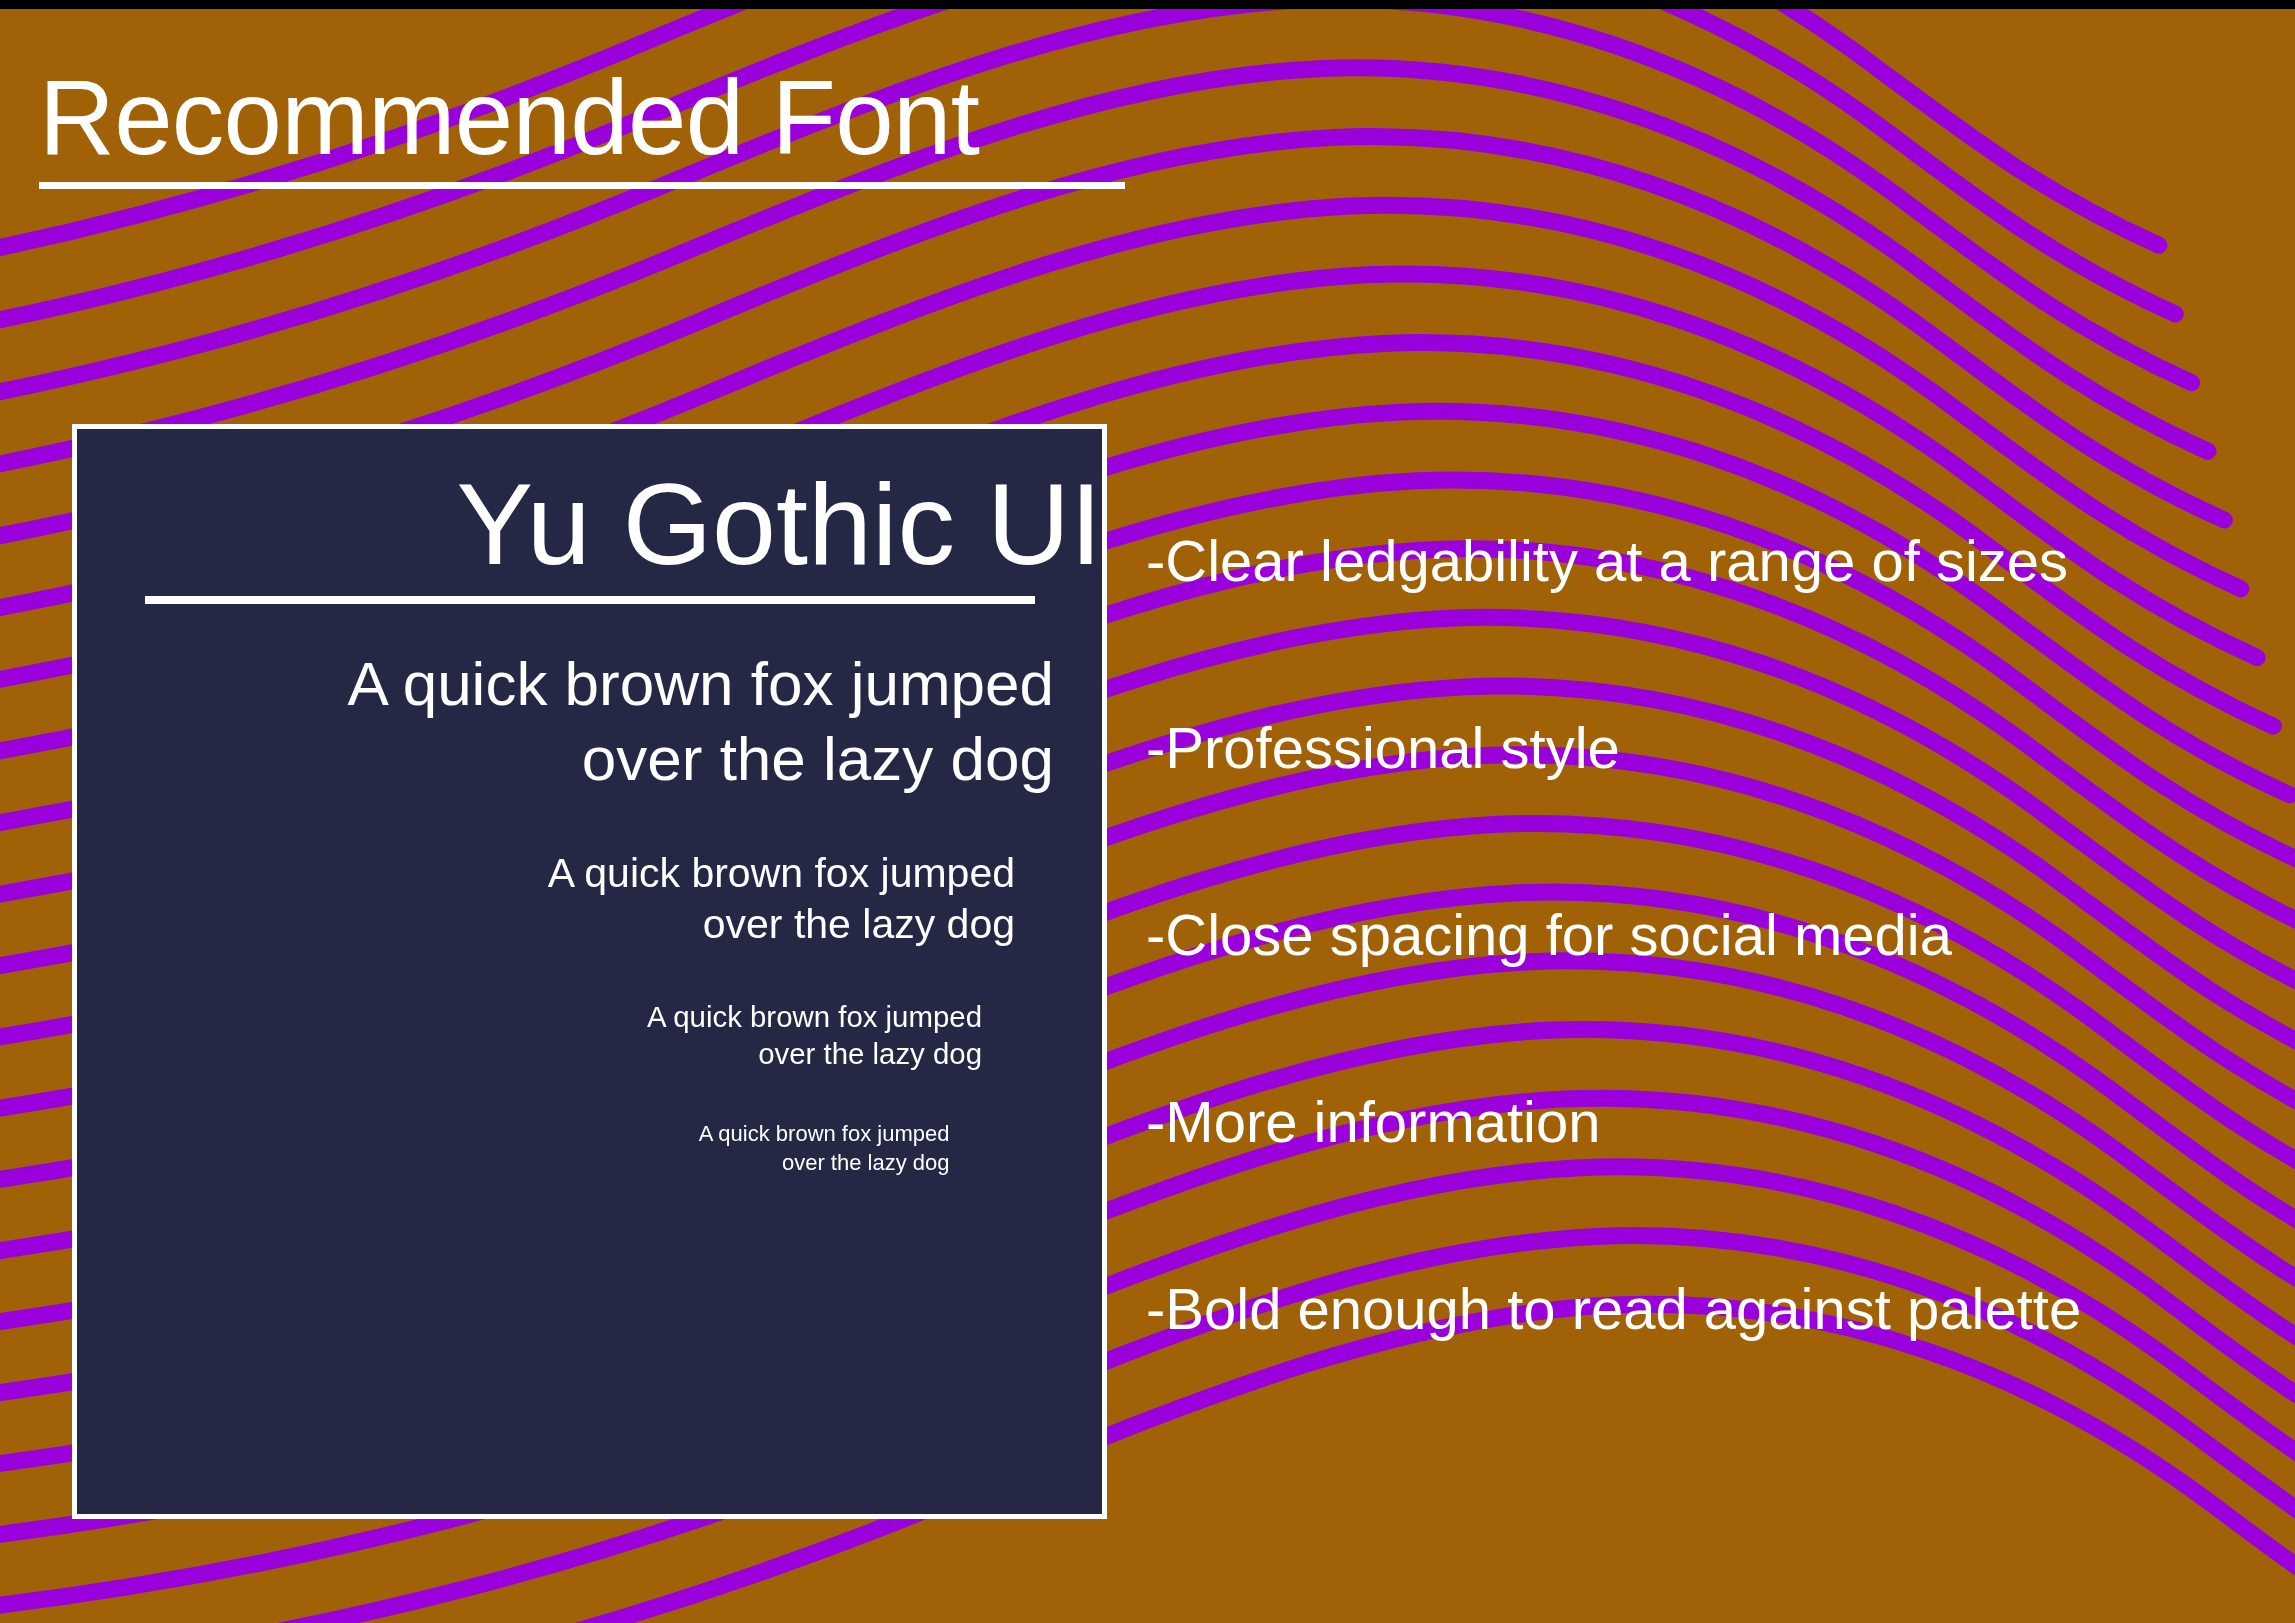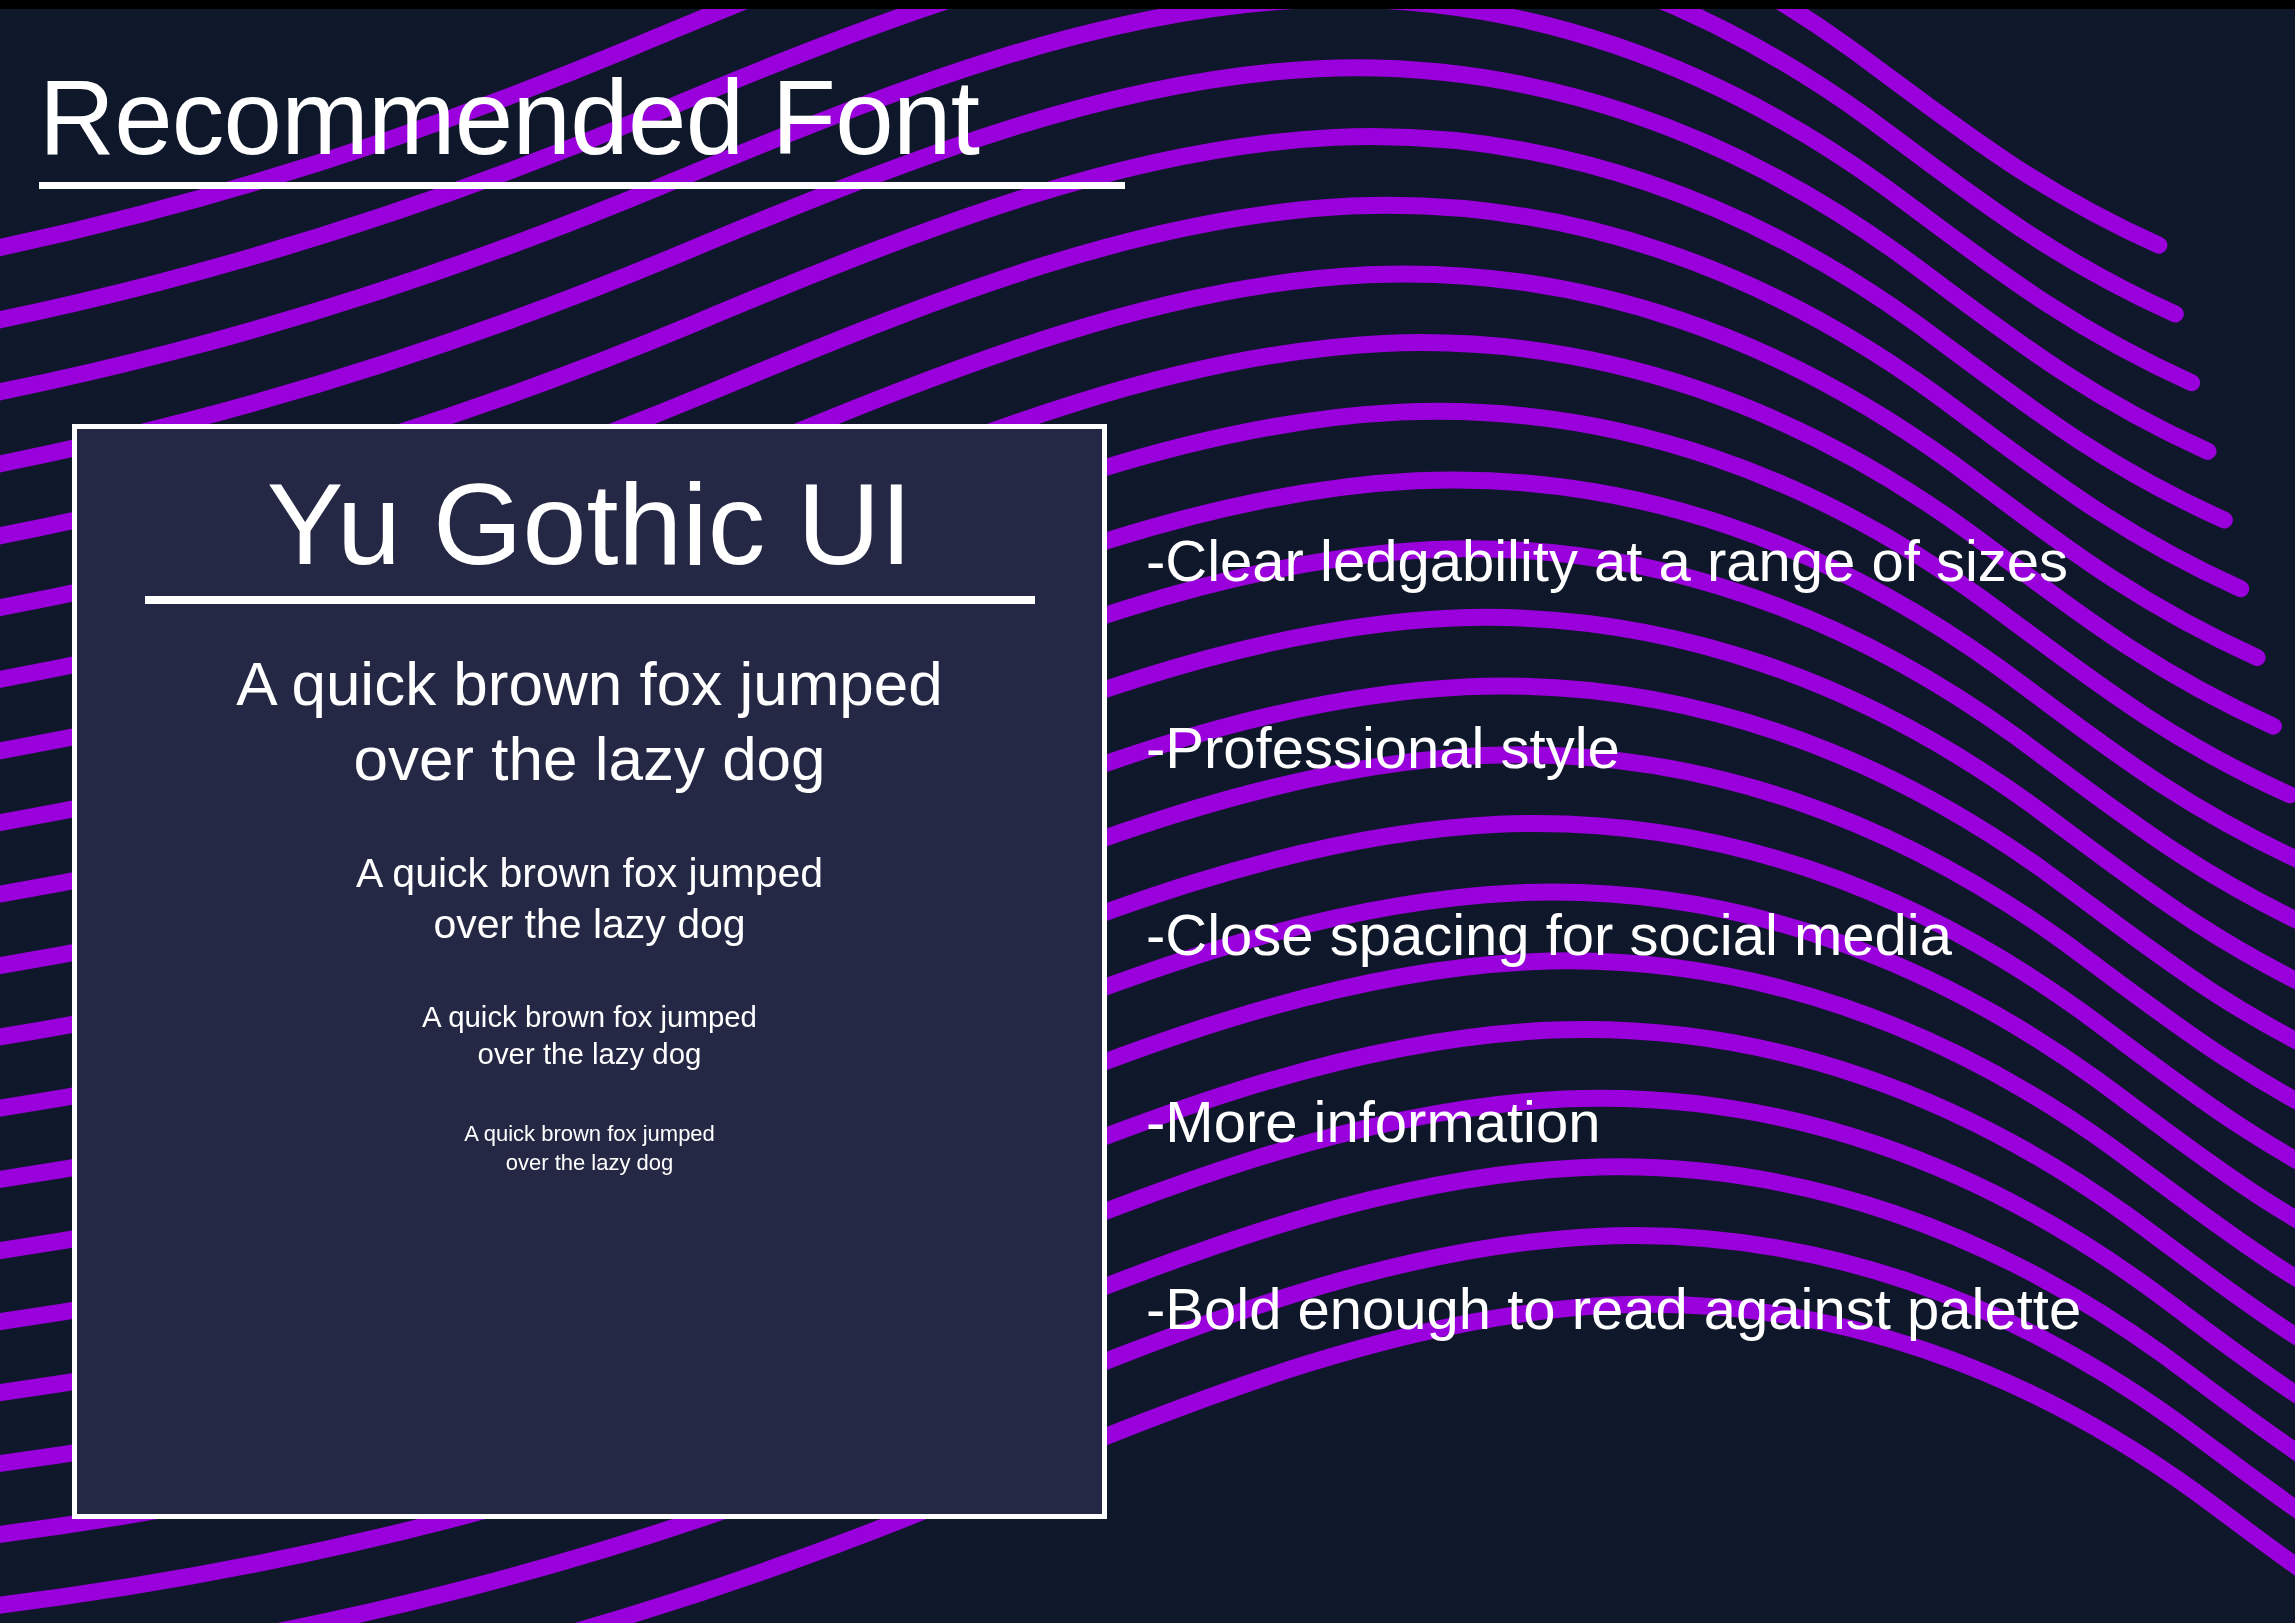--- a/index.html
+++ b/index.html
@@ -9,21 +9,21 @@
     background: #000000;
   }
   body {
     font-family: "Liberation Sans", sans-serif;
   }
 
   #slide {
     position: relative;
     width: 2295px;
     height: 1623px;
-    background: #0f172a;
+    background: #a16207;
     overflow: hidden;
     text-decoration: underline;
   }
 
   
   .top-strip {
     position: absolute;
     left: 0; top: 0;
     width: 2295px;
     height: 8.5px;
@@ -68,21 +68,21 @@
   .sample-box {
     position: absolute;
     left: 72px;
     top: 424px;
     width: 1035px;
     height: 1095px;
     border: 5.9px solid #ffffff;
     background: #252845;
     box-sizing: border-box;
     z-index: 20;
-    text-align: center;
+    text-align: right;
     overflow: hidden;
   }
 
   .sample-name {
     display: inline-block;
     color: #ffffff;
     font-size: 115px;
     line-height: 1.0;
     font-weight: 400;
     margin-top: 38px;

